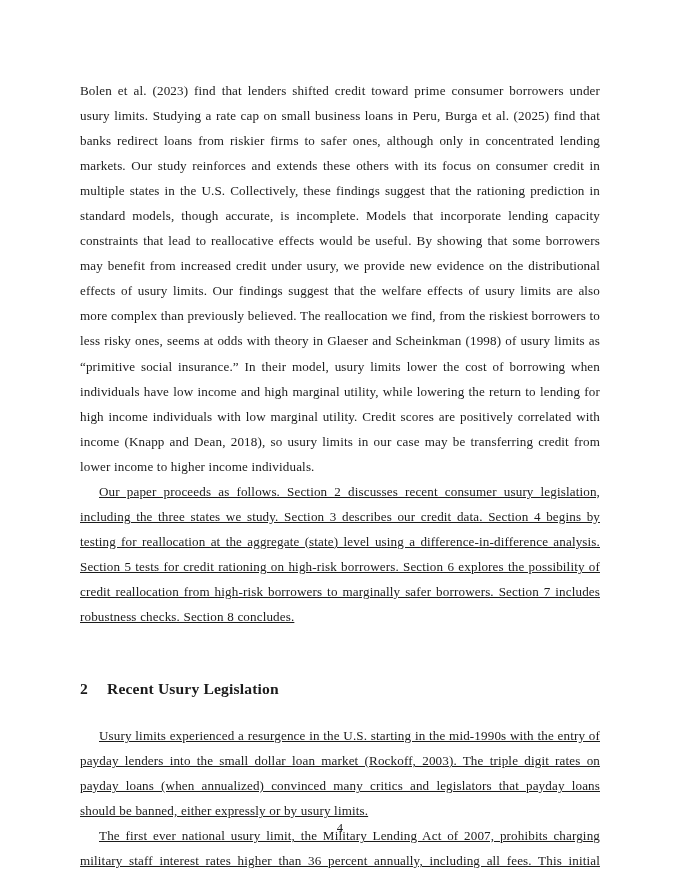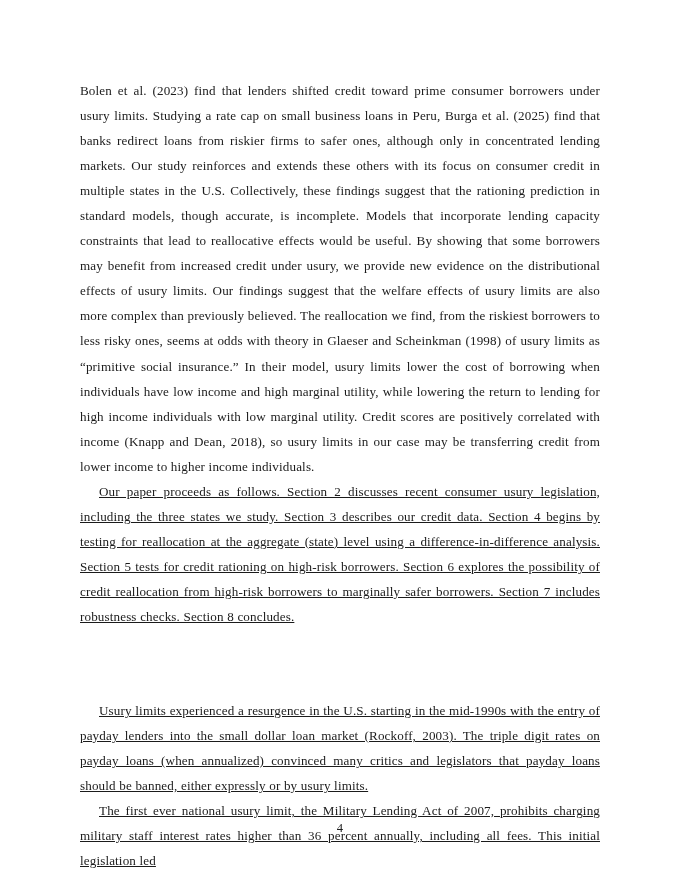--- a/index.html
+++ b/index.html
@@ -73,20 +73,23 @@
 <div id="page">
 
   <div id="text-column">
 
     <p class="para">Bolen et al. (2023) find that lenders shifted credit toward prime consumer borrowers under usury limits. Studying a rate cap on small business loans in Peru, Burga et al. (2025) find that banks redirect loans from riskier firms to safer ones, although only in concentrated lending markets. Our study reinforces and extends these others with its focus on consumer credit in multiple states in the U.S. Collectively, these findings suggest that the rationing prediction in standard models, though accurate, is incomplete. Models that incorporate lending capacity constraints that lead to reallocative effects would be useful. By showing that some borrowers may benefit from increased credit under usury, we provide new evidence on the distributional effects of usury limits. Our findings suggest that the welfare effects of usury limits are also more complex than previously believed. The reallocation we find, from the riskiest borrowers to less risky ones, seems at odds with theory in Glaeser and Scheinkman (1998) of usury limits as “primitive social insurance.” In their model, usury limits lower the cost of borrowing when individuals have low income and high marginal utility, while lowering the return to lending for high income individuals with low marginal utility. Credit scores are positively correlated with income (Knapp and Dean, 2018), so usury limits in our case may be transferring credit from lower income to higher income individuals.</p>
 
     <p class="para indent">Our paper proceeds as follows. Section 2 discusses recent consumer usury legislation, including the three states we study. Section 3 describes our credit data. Section 4 begins by testing for reallocation at the aggregate (state) level using a difference-in-difference analysis. Section 5 tests for credit rationing on high-risk borrowers. Section 6 explores the possibility of credit reallocation from high-risk borrowers to marginally safer borrowers. Section 7 includes robustness checks. Section 8 concludes.</p>
 
     <div class="gap-before-heading"></div>
 
+    <h2 class="section-heading">
+      <span class="sec-num">2</span><span>Recent Usury Legislation</span>
+    </h2>
 
     <div class="gap-after-heading"></div>
 
     <p class="para indent">Usury limits experienced a resurgence in the U.S. starting in the mid-1990s with the entry of payday lenders into the small dollar loan market (Rockoff, 2003). The triple digit rates on payday loans (when annualized) convinced many critics and legislators that payday loans should be banned, either expressly or by usury limits.</p>
 
     <p class="para indent">The first ever national usury limit, the Military Lending Act of 2007, prohibits charging military staff interest rates higher than 36 percent annually, including all fees. This initial legislation led</p>
 
   </div>
 
   <div id="page-number">4</div>

